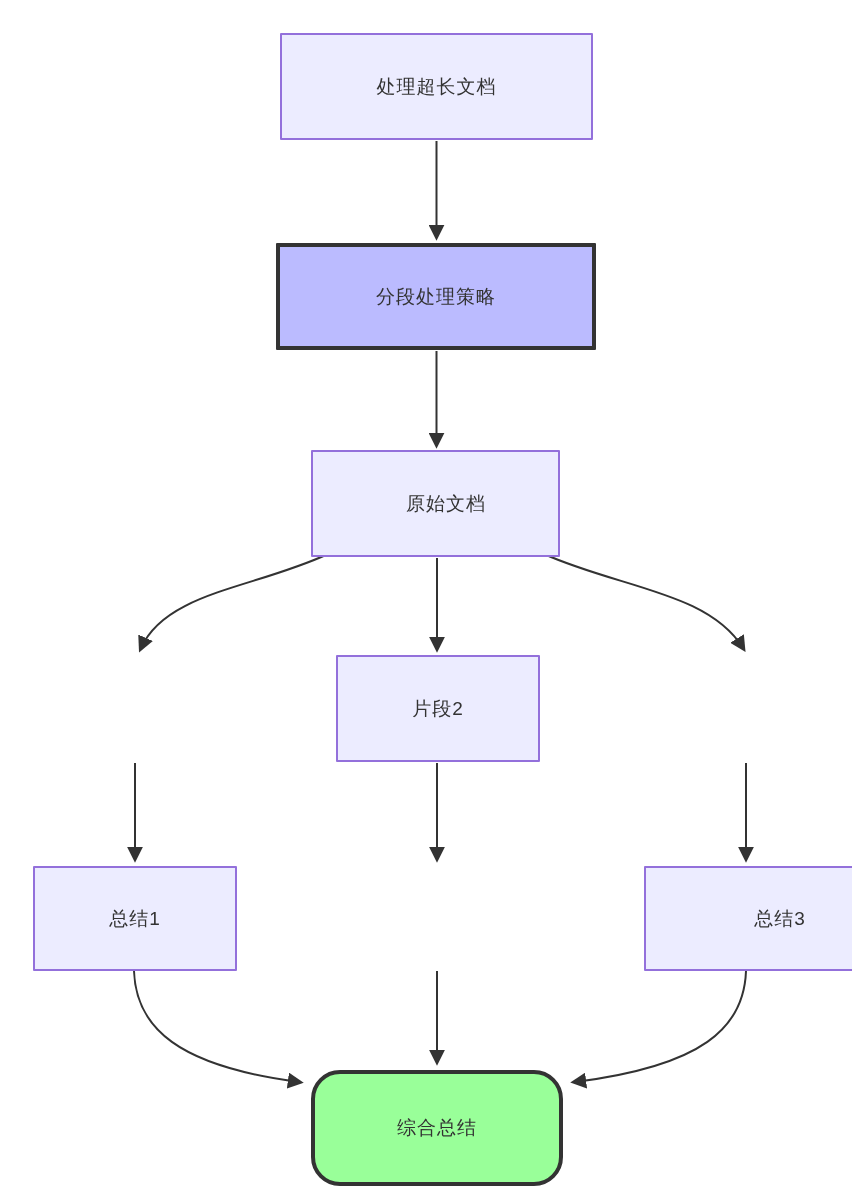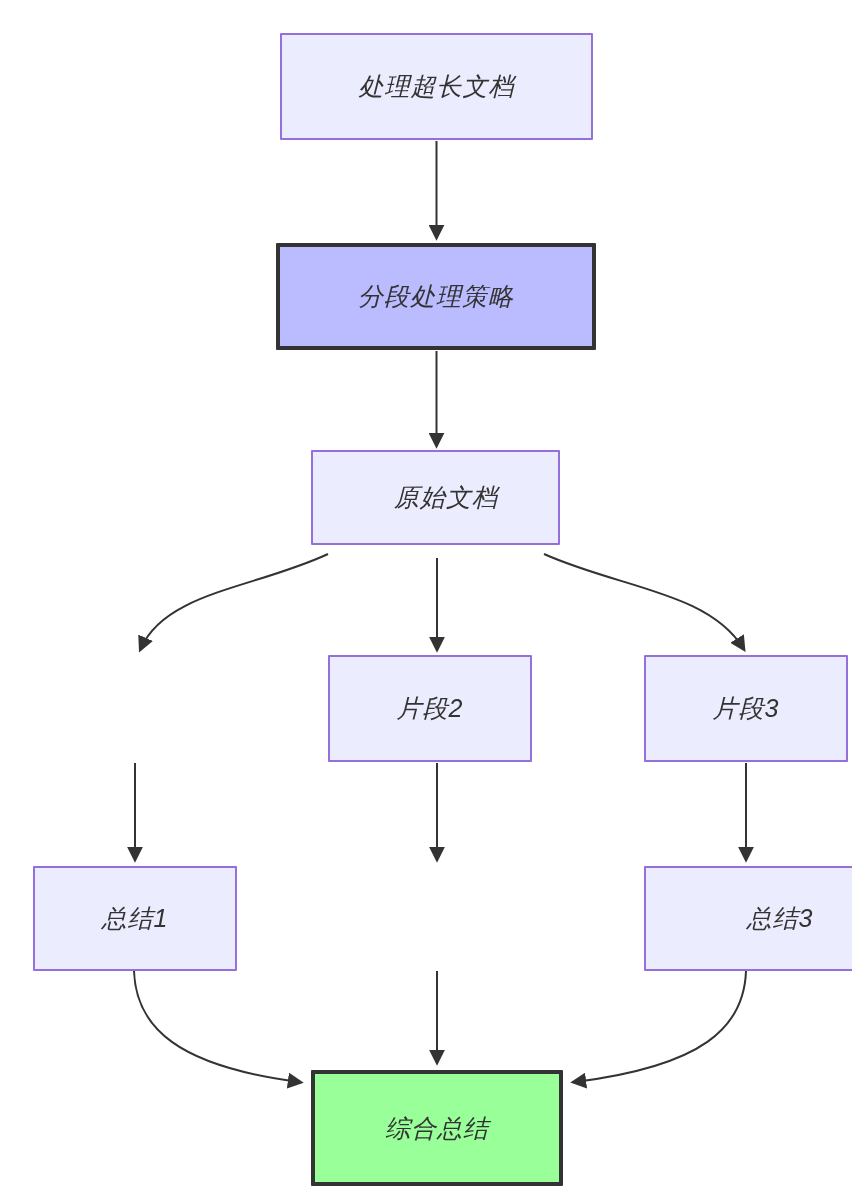--- a/index.html
+++ b/index.html
@@ -28,46 +28,45 @@
   }
   .node {
     position: absolute;
     box-sizing: border-box;
     display: flex;
     align-items: center;
     justify-content: center;
     background: var(--node-fill, #ECECFF);
     border: 2px solid var(--node-border, #9370DB);
     color: var(--text, #333333);
-    font-size: 25px;
+    font-size: 19px;
     letter-spacing: 1px;
     text-align: center;
     border-radius: 1px;
-    font-style: italic;
   }
   .node--highlight {
     background: var(--highlight-fill, #BBBBFF);
     border: 4px solid var(--highlight-border, #333333);
     align-items: center;
   }
   .node--success {
     background: var(--success-fill, #99FF99);
     border: 4px solid var(--success-border, #333333);
   }
   
   #n-task     { left: 280px; top: 33px;   width: 313px; height: 107px; }
   #n-strategy { left: 276px; top: 243px;  width: 320px; height: 107px; }
-  #n-doc      { left: 311px; top: 450px;  width: 249px; height: 95px; padding-left: 21px; }
+  #n-doc      { left: 311px; top: 450px;  width: 249px; height: 107px; padding-left: 21px; }
   #n-frag1    { left: 33px;  top: 655px;  width: 204px; height: 107px; }
-  #n-frag2    { left: 328px; top: 655px;  width: 204px; height: 107px; text-align: right; }
+  #n-frag2    { left: 336px; top: 655px;  width: 204px; height: 107px; text-align: right; }
   #n-frag3    { left: 644px; top: 655px;  width: 204px; height: 107px; }
   #n-sum1     { left: 33px;  top: 866px;  width: 204px; height: 105px; text-align: right; }
   #n-sum2     { left: 335px; top: 866px;  width: 204px; height: 105px; }
   #n-sum3     { left: 644px; top: 866px;  width: 224px; height: 105px; padding-left: 48px; }
-  #n-final    { left: 311px; top: 1070px; width: 252px; height: 116px; }
+  #n-final    { left: 311px; top: 1070px; width: 252px; height: 116px; border-radius: 29px; }
 </style>
 </head>
 <body>
 
 <div class="canvas">
 
   <svg class="edges" viewBox="0 0 852 1196" xmlns="http://www.w3.org/2000/svg">
     <defs>
       <marker id="arrow" viewBox="0 0 10 10" refX="7" refY="5" markerWidth="8" markerHeight="8" orient="auto-start-reverse">
         <path d="M0,0 L10,5 L0,10 z" style="fill: var(--edge, #333333); stroke: none;"></path>
@@ -96,23 +95,20 @@
 
   <div class="node" id="n-doc">
     <span>原始文档</span>
   </div>
 
 
   <div class="node" id="n-frag2">
     <span>片段2</span>
   </div>
 
-  <div class="node" id="n-frag3">
-    <span>片段3</span>
-  </div>
 
   <div class="node" id="n-sum1">
     <span>总结1</span>
   </div>
 
 
   <div class="node" id="n-sum3">
     <span>总结3</span>
   </div>
 

